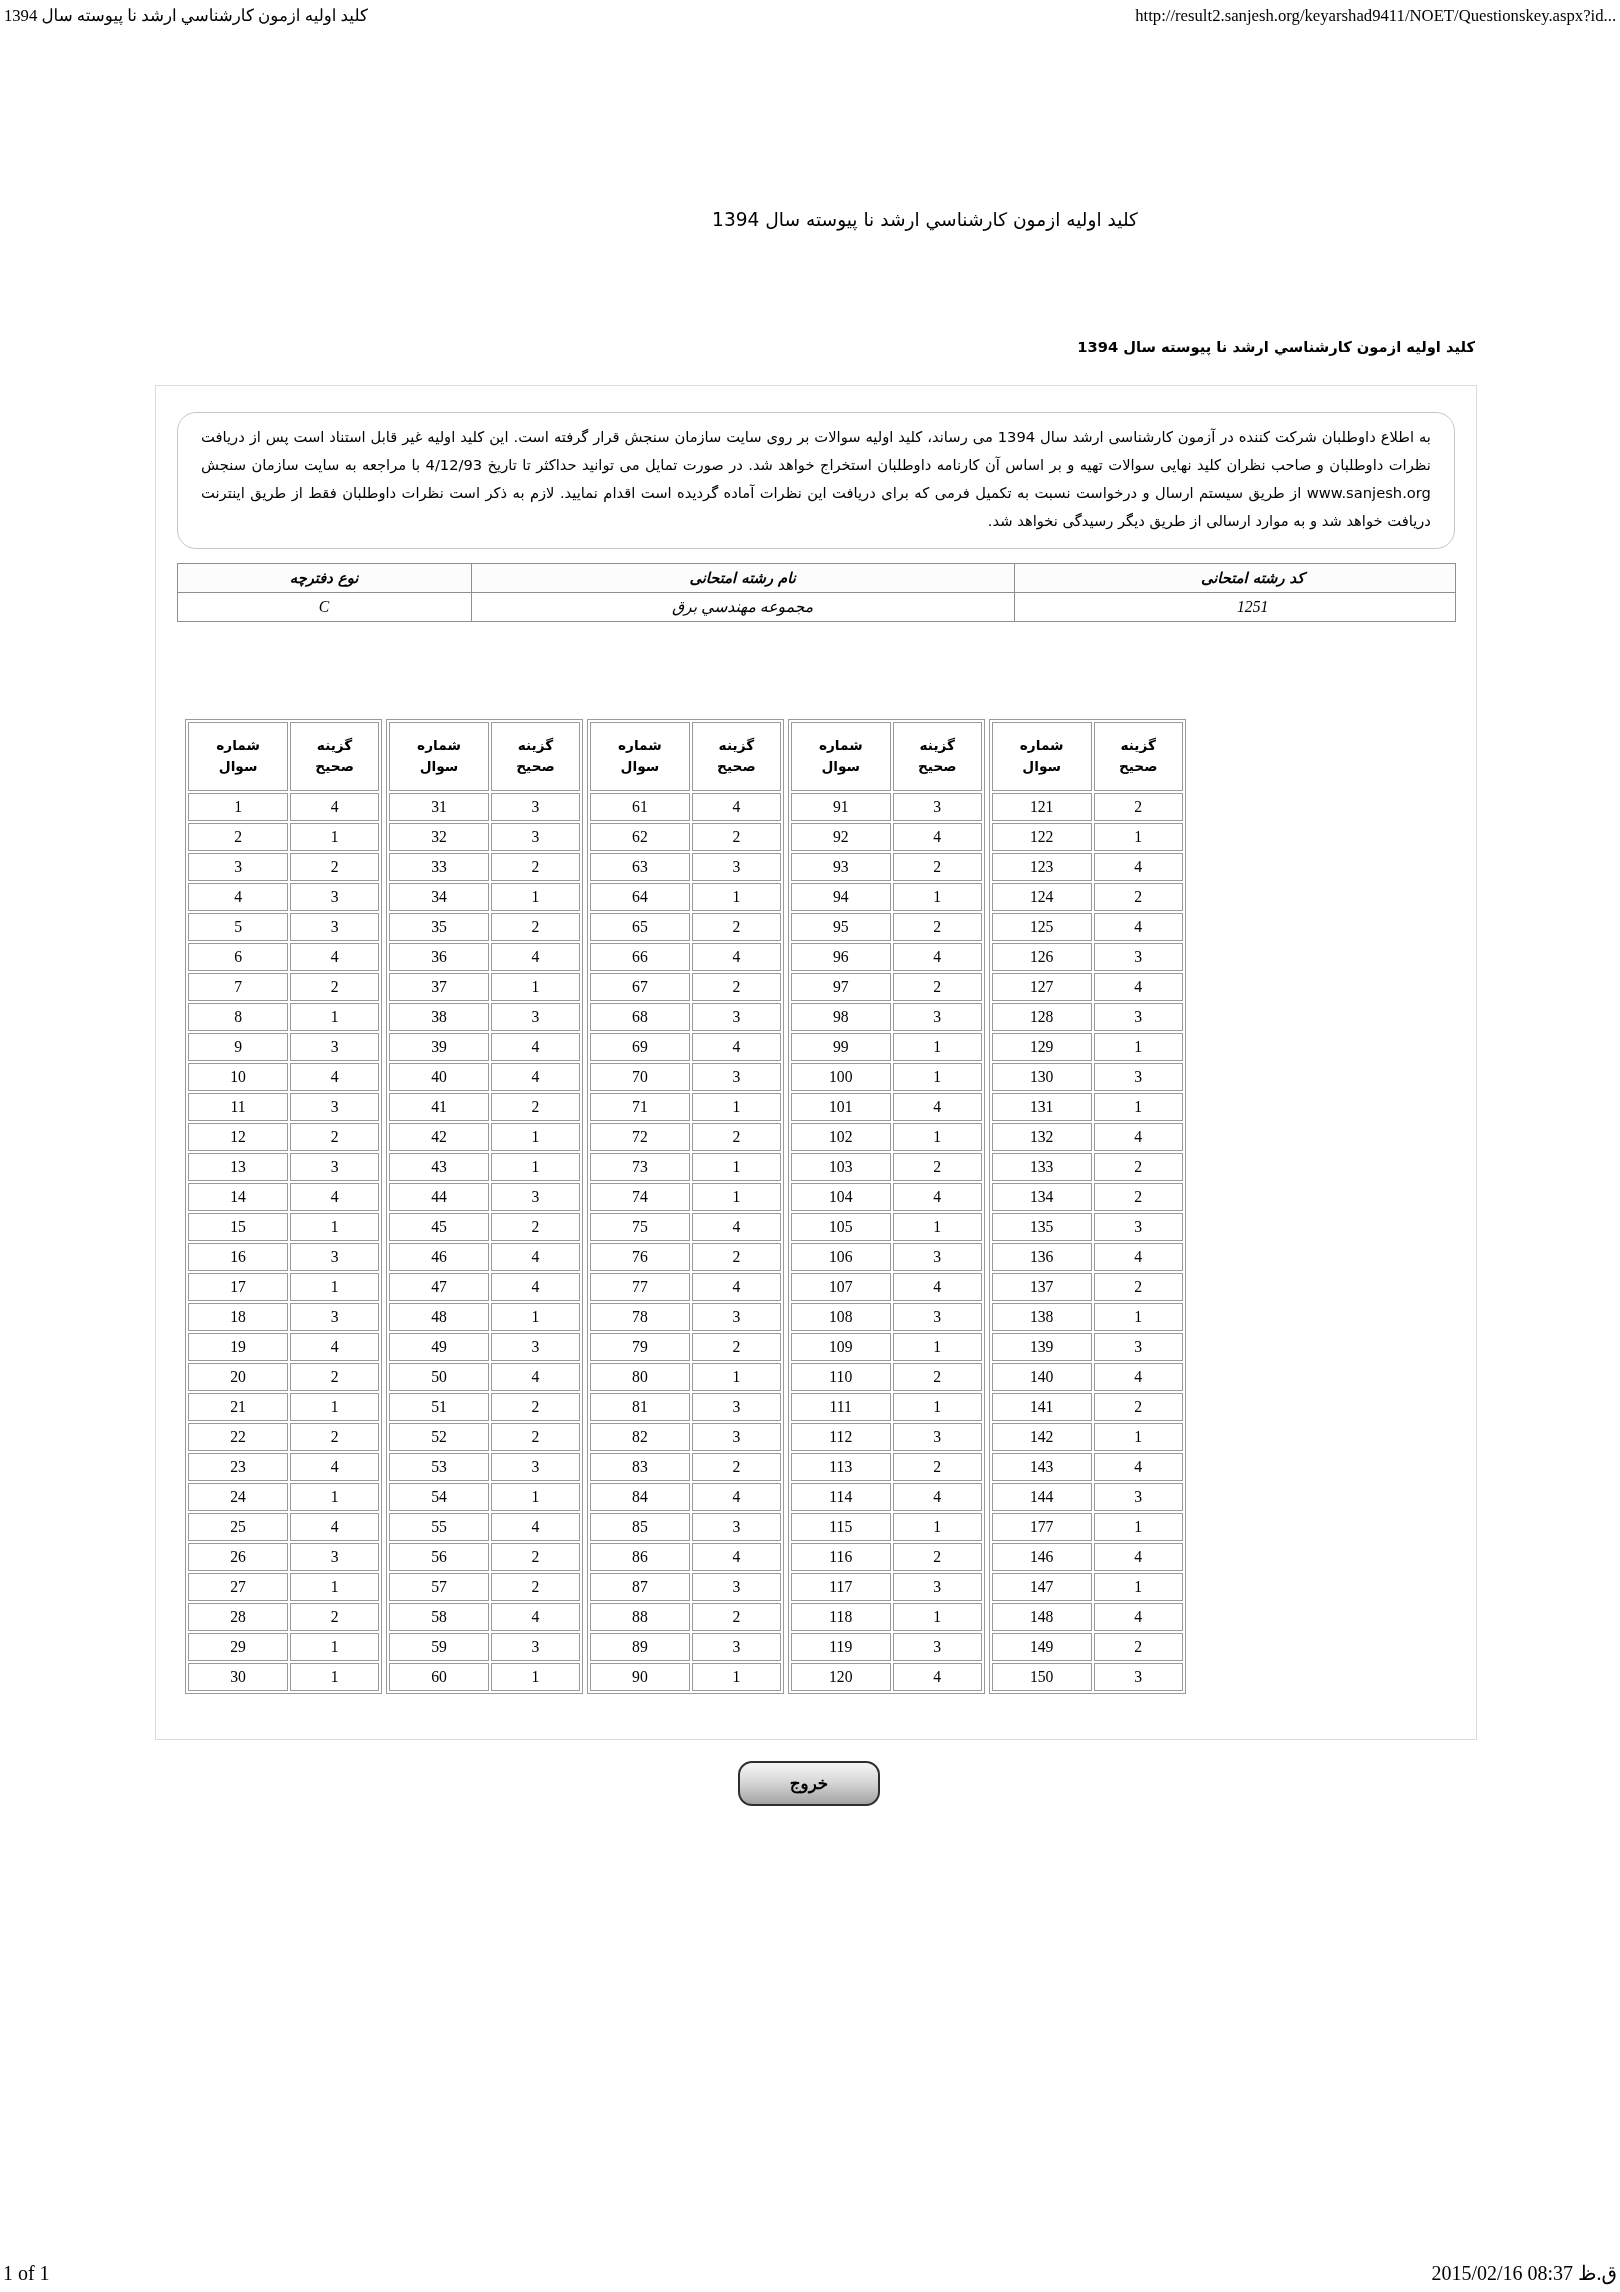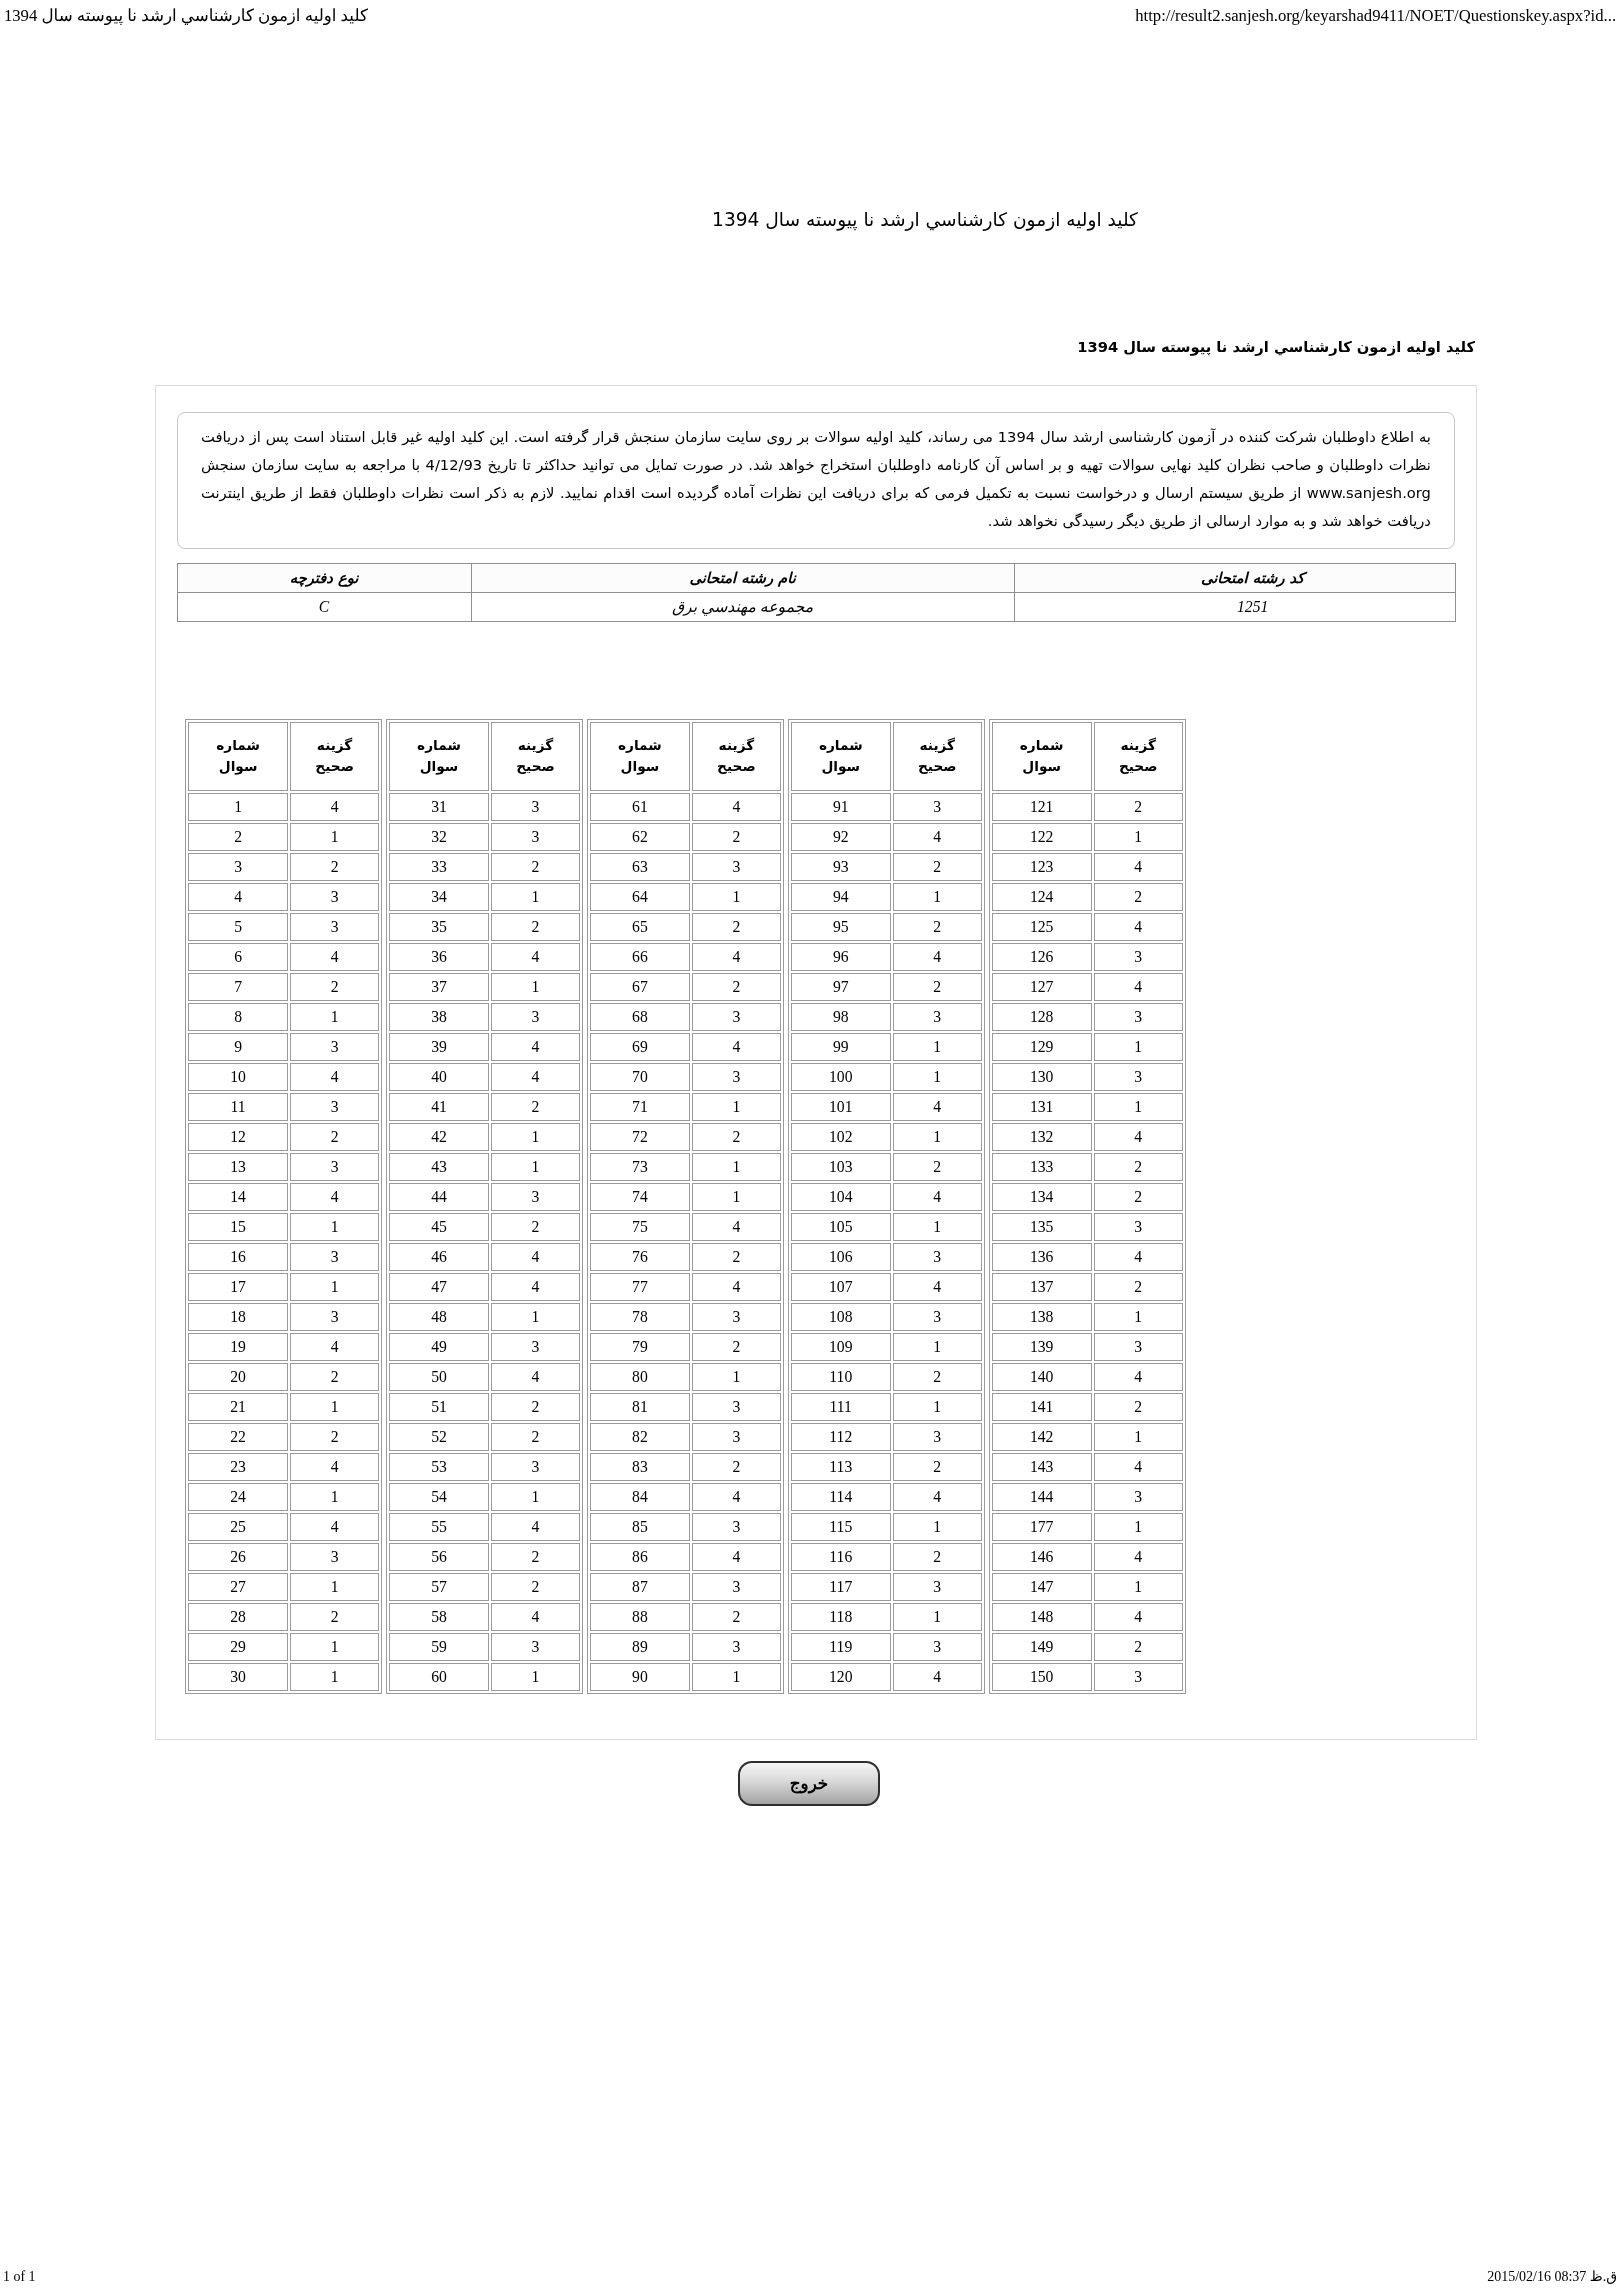--- a/index.html
+++ b/index.html
@@ -12,39 +12,39 @@
   }
   
   .print-header {
     position:absolute; top:4.9px; left:3.9px; right:3.9px;
     display:flex; justify-content:space-between; align-items:baseline;
     font-family:"Liberation Serif","DejaVu Serif",serif; font-size:16.7px;
   }
   .print-footer {
     position:absolute; bottom:7.8px; left:2.9px; right:2.9px;
     display:flex; justify-content:space-between; align-items:baseline;
-    font-family:"Liberation Serif","DejaVu Serif",serif; font-size:14px;text-align:center;
+    font-family:"Liberation Serif","DejaVu Serif",serif; font-size:20px;text-align:center;
   }
   
   .page-title {
     position:absolute; top:209px; left:925px; transform:translateX(-50%);
     font-size:18.6px; font-weight:normal; white-space:nowrap; direction:rtl;
   }
   .section-title {
     position:absolute; top:338px; right:145px;
     font-size:14.7px; font-weight:bold; white-space:nowrap; direction:rtl;
   }
   
   .panel {
     position:absolute; top:385px; left:155px; width:1322px; height:1355px;
     border:1px solid #dcdcdc; background:#fff;
   }
   .notice-box {
     margin:25.5px 20.6px 0 20.6px;
-    border:1px solid #c6c6c6; border-radius:8px;
+    border:1px solid #c6c6c6; border-radius:19px;
     padding:10.8px 23.5px 12.7px 23.5px;
     direction:rtl; text-align:justify;
     font-size:14.7px; line-height:28px;
   }
   .info-table {
     margin:13.7px 20.6px 0 20.6px; width:calc(100% - 41px);
     border-collapse:collapse; direction:rtl;
   }
   .info-table th, .info-table td {
     border:1px solid #8f8f8f; text-align:center; vertical-align:middle;

